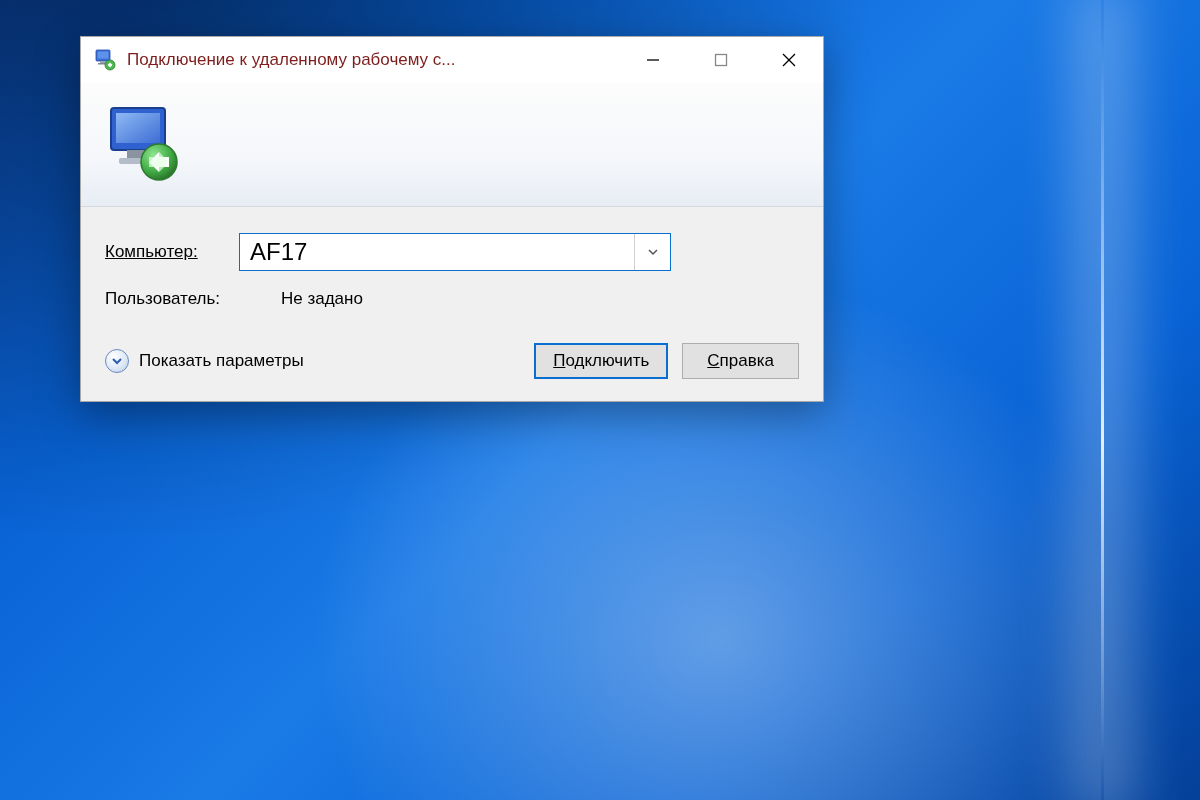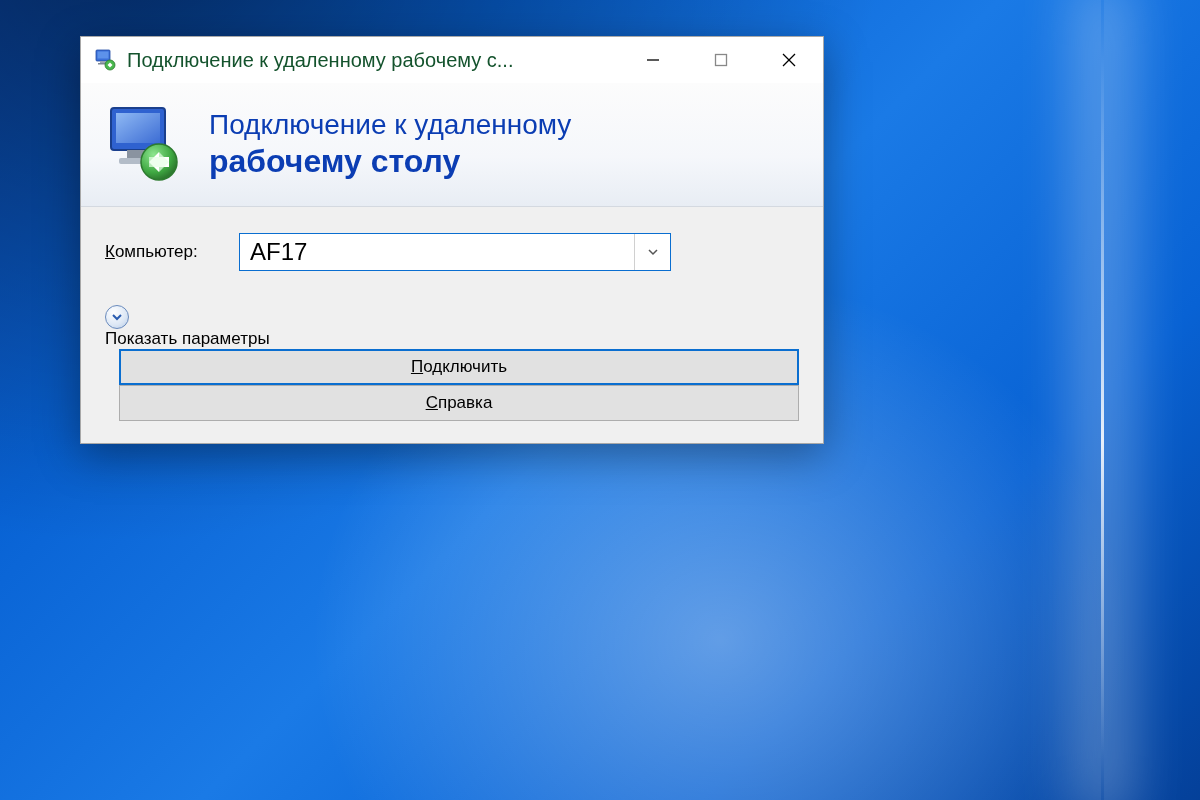--- a/index.html
+++ b/index.html
@@ -34,22 +34,22 @@
       background: #ffffff;
       border: 1px solid #a8a8a8;
       box-shadow: 0 12px 40px rgba(0,0,0,0.35);
     }
     .titlebar {
       height: 46px;
       display: flex;
       align-items: center;
       padding-left: 14px;
       background: #ffffff;
-      font-size: 20px;
-      color: #14532d;
+      font-size: 17px;
+      color: #7f1d1d;
     }
     .title-icon {
       width: 22px;
       height: 22px;
       margin-right: 10px;
       flex-shrink: 0;
     }
     .title-text {
       flex: 1;
       white-space: nowrap;
@@ -101,20 +101,21 @@
       font-size: 17px;
       color: #000;
     }
     .row {
       display: flex;
       align-items: center;
       margin-bottom: 18px;
     }
     .label-computer {
       width: 134px;
+      text-decoration: underline;
     }
     .underline-first::first-letter {
       text-decoration: underline;
     }
     .combo {
       flex: 1;
       max-width: 432px;
       height: 38px;
       border: 1px solid #0a6ed0;
       background: #ffffff;
@@ -141,21 +142,21 @@
     .label-user {
       width: 176px;
     }
     .hint {
       margin-top: 8px;
       line-height: 1.45;
     }
     .footer {
       margin-top: 34px;
       display: flex;
-      flex-direction: column;
+      align-items: center;
     }
     .expand-icon {
       width: 24px;
       height: 24px;
       border: 1px solid #6a8bbd;
       border-radius: 50%;
       background: radial-gradient(circle at 35% 30%, #ffffff 0%, #dce7f5 60%, #b4c9e4 100%);
       display: flex;
       align-items: center;
       justify-content: center;
@@ -237,40 +238,40 @@
             <stop offset="100%" stop-color="#2d7a2f"></stop>
           </radialGradient>
         </defs>
         <rect x="22" y="46" width="22" height="8" fill="#8a93a0"></rect>
         <rect x="14" y="54" width="38" height="6" rx="2" fill="#b3bcc8"></rect>
         <circle cx="54" cy="58" r="18" fill="url(#g2)" stroke="#2d7a2f" stroke-width="1.5"></circle>
         <path d="M44 58 L54 48 L54 53 L64 53 L64 63 L54 63 L54 68 Z" fill="#ffffff"></path>
         <path d="M64 58 L54 68 L54 63 L44 63 L44 53 L54 53 L54 48 Z" fill="#e6ffe6" opacity="0.7"></path>
       </svg>
     </span>
-    <div class="header-text">
-      <div class="header-line1">Подключение к удаленному</div>
-      <div class="header-line2">рабочему столу</div>
-    </div>
   </div>
 
   <div class="form-area">
 
     <div class="row">
       <div class="label-computer underline-first">Компьютер:</div>
       <div class="combo">
         <input class="combo-input" type="text" value="AF17" style="">
         <div class="combo-arrow">
           <svg width="12" height="12" viewBox="0 0 12 12">
               <path d="M2 4 L6 8 L10 4" fill="none" stroke="#555" stroke-width="1.5"></path>
             </svg>
         </div>
       </div>
     </div>
 
+    <div class="row">
+      <div class="label-user">Пользователь:</div>
+      <div>Не задано</div>
+    </div>
 
 
     <div class="footer">
       <div class="expand-icon">
         <svg width="12" height="12" viewBox="0 0 12 12">
             <path d="M2 4 L6 8 L10 4" fill="none" stroke="#2b5db0" stroke-width="2"></path>
           </svg>
       </div>
       <div>Показать параметры</div>
       <div class="footer-spacer"></div>

